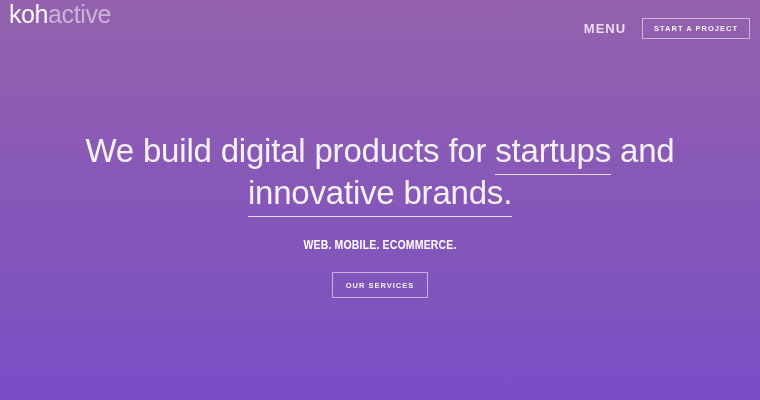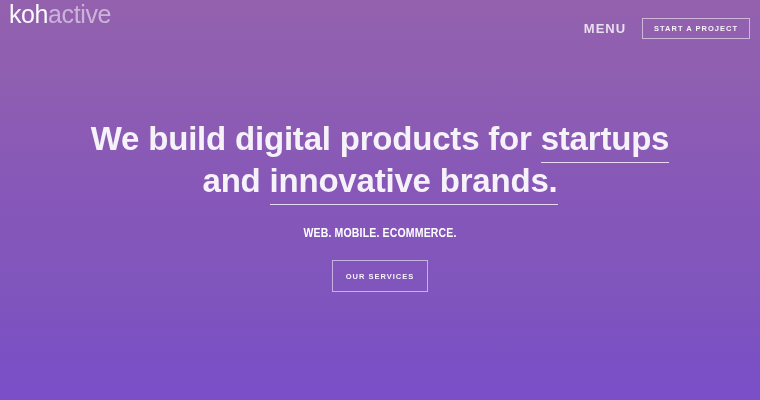--- a/index.html
+++ b/index.html
@@ -87,25 +87,25 @@
     top:118px;
     left:0;
     right:0;
     text-align:center;
     padding:0 40px;
   }
 
   .hero-headline {
     font-size:33px;
     line-height:42px;
-    font-weight:700;
+    font-weight:400;
     letter-spacing:-0.2px;
     color:rgba(255,255,255,0.92);
     max-width:620px;
-    margin:0 auto;
+    margin:12px auto;
   }
 
   .hero-headline .underlined {
     border-bottom:1px solid rgba(255,255,255,0.78);
     padding-bottom:5px;
   }
 
   .hero-tagline {
     margin-top:24px;
     font-size:12.5px;
@@ -120,21 +120,21 @@
     margin-top:20px;
     display:flex;
     justify-content:center;
     gap:7px;
   }
 
   .hero-btn {
     display:inline-flex;
     align-items:center;
     justify-content:center;
-    height:32px;
+    height:26px;
     min-width:78px;
     padding:0 13px;
     border:1px solid rgba(255,255,255,0.55);
     color:rgba(255,255,255,0.93);
     background:transparent;
     font-size:7.5px;
     letter-spacing:1.0px;
     font-weight:700;
     cursor:pointer;
     font-family:"Liberation Sans", sans-serif;

